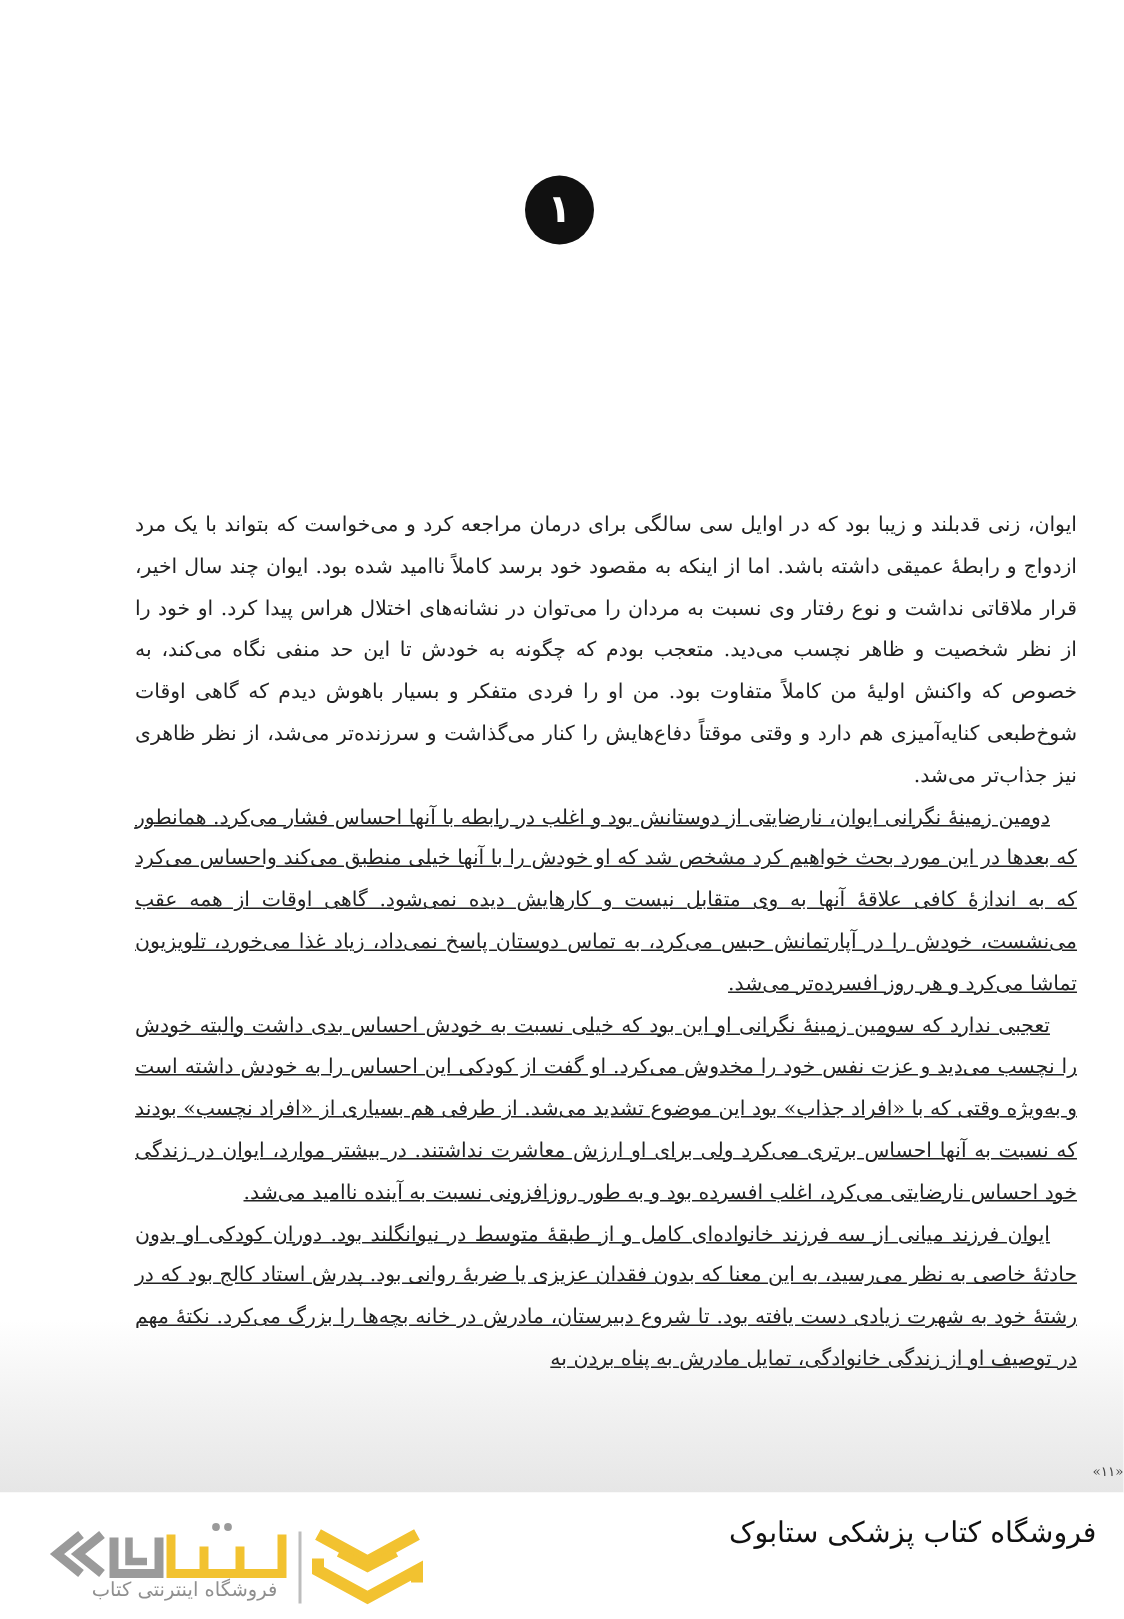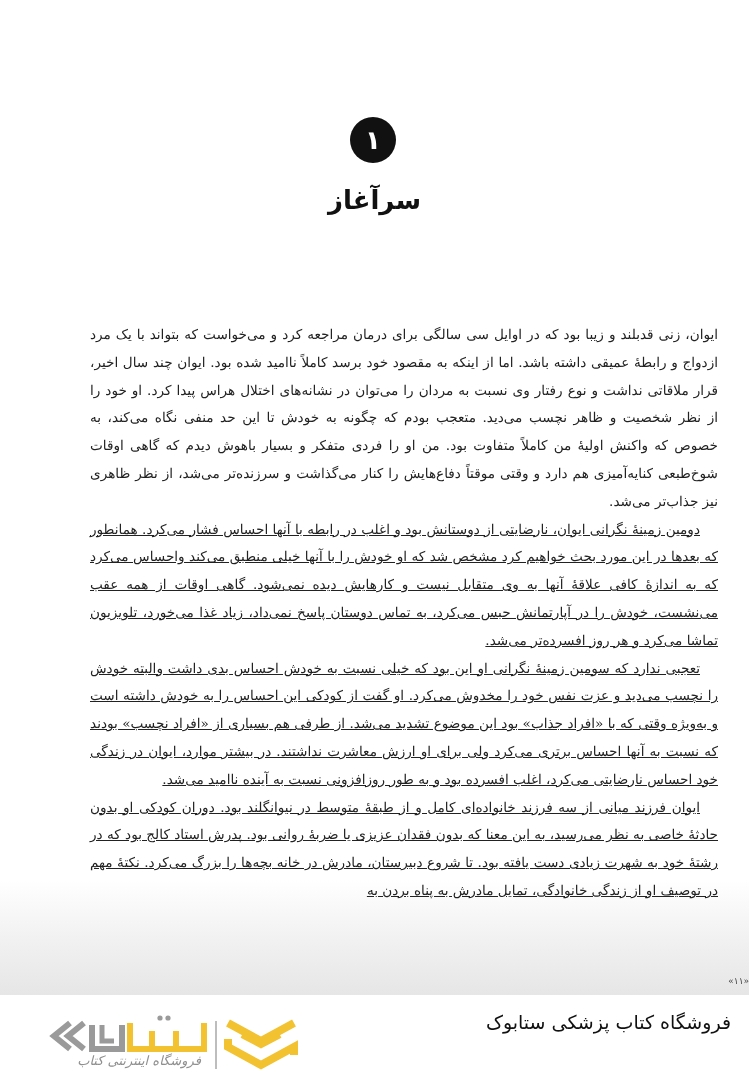--- a/index.html
+++ b/index.html
@@ -18,35 +18,35 @@
       border-radius: 50%; background: #111; color: #fff;
       display: flex; align-items: center; justify-content: center;
       font-family: "DejaVu Sans", sans-serif; font-weight: bold; font-size: 26px;
     }
     .chapter-title {
       position: absolute; left: 0; width: 749px; top: 185px; text-align: center;
       font-family: "DejaVu Sans", sans-serif; font-weight: bold; font-size: 26px;
       direction: rtl; color: #111;
     }
     .body-text {
-      position: absolute; left: 90px; width: 628px; top: 321px;
+      position: absolute; left: 90px; width: 628px; top: 337px;
       direction: rtl; text-align: justify;
       font-size: 13.6px; line-height: 27.8px; color: #222;
     }
     .body-text p { margin: 0; text-indent: 0; }
     .body-text p.indent { text-indent: 18px; text-decoration: underline; }
     .page-number {
       position: absolute; left: 0; width: 749px; top: 976px; text-align: right;
       font-family: "DejaVu Serif", serif; font-size: 9px; color: #444; direction: rtl;
     }
     .footer {
       position: absolute; left: 0; top: 995px; width: 749px; height: 84px; background: #fff;
     }
     .brand-logo {
-      position: absolute; left: 48px; top: 20px; width: 250px; height: 60px; font-style: italic;
+      position: absolute; left: 32px; top: 20px; width: 250px; height: 60px;
     }
     .logo-wordmark {
       position: absolute; left: 0; top: 0; width: 160px; height: 42px;
     }
     .logo-tagline {
       position: absolute; left: 16px; top: 38px; width: 150px; text-align: center;
       font-family: "DejaVu Sans", sans-serif; font-size: 13px; color: #8f8f8f; direction: rtl;
     }
     .logo-divider {
       position: absolute; left: 167px; top: 6px; width: 2px; height: 48px; background: #bdbdbd;
@@ -62,21 +62,20 @@
     }
     .store-url .hl { color: #f2c230; }
   </style>
 </head>
 <body>
 
 <div class="page">
   <div class="chapter-badge">
     <span>۱</span>
   </div>
-  <div class="chapter-title">سرآغاز</div>
 
   <div class="body-text">
     <p>ایوان، زنی قدبلند و زیبا بود که در اوایل سی سالگی برای درمان مراجعه کرد و می‌خواست که بتواند با یک مرد ازدواج و رابطهٔ عمیقی داشته باشد. اما از اینکه به مقصود خود برسد کاملاً ناامید شده بود. ایوان چند سال اخیر، قرار ملاقاتی نداشت و نوع رفتار وی نسبت به مردان را می‌توان در نشانه‌های اختلال هراس پیدا کرد. او خود را از نظر شخصیت و ظاهر نچسب می‌دید. متعجب بودم که چگونه به خودش تا این حد منفی نگاه می‌کند، به خصوص که واکنش اولیهٔ من کاملاً متفاوت بود. من او را فردی متفکر و بسیار باهوش دیدم که گاهی اوقات شوخ‌طبعی کنایه‌آمیزی هم دارد و وقتی موقتاً دفاع‌هایش را کنار می‌گذاشت و سرزنده‌تر می‌شد، از نظر ظاهری نیز جذاب‌تر می‌شد.</p>
     <p class="indent">دومین زمینهٔ نگرانی ایوان، نارضایتی از دوستانش بود و اغلب در رابطه با آنها احساس فشار می‌کرد. همانطور که بعدها در این مورد بحث خواهیم کرد مشخص شد که او خودش را با آنها خیلی منطبق می‌کند واحساس می‌کرد که به اندازهٔ کافی علاقهٔ آنها به وی متقابل نیست و کارهایش دیده نمی‌شود.  گاهی اوقات از همه عقب می‌نشست، خودش را در آپارتمانش حبس می‌کرد، به تماس دوستان پاسخ نمی‌داد، زیاد غذا می‌خورد، تلویزیون تماشا می‌کرد و هر روز افسرده‌تر می‌شد.</p>
     <p class="indent">تعجبی ندارد که سومین زمینهٔ نگرانی او این بود که خیلی نسبت به خودش احساس بدی داشت والبته خودش را نچسب می‌دید و عزت نفس خود را مخدوش می‌کرد. او گفت از کودکی این احساس را به خودش داشته است و  به‌ویژه وقتی که با «افراد جذاب» بود این موضوع تشدید می‌شد. از طرفی هم بسیاری از «افراد نچسب» بودند که نسبت به آنها احساس برتری می‌کرد ولی برای او ارزش معاشرت نداشتند. در بیشتر موارد، ایوان در زندگی خود احساس نارضایتی می‌کرد، اغلب افسرده بود و به طور روزافزونی نسبت به آینده ناامید می‌شد.</p>
     <p class="indent">ایوان فرزند میانی از سه فرزند خانواده‌ای کامل و از طبقهٔ متوسط در نیوانگلند بود. دوران کودکی او بدون حادثهٔ خاصی به نظر می‌رسید، به این معنا که بدون فقدان عزیزی یا ضربهٔ روانی بود. پدرش استاد کالج بود که در رشتهٔ خود به شهرت زیادی دست یافته بود. تا شروع دبیرستان، مادرش در خانه بچه‌ها را بزرگ می‌کرد. نکتهٔ مهم در توصیف او از زندگی خانوادگی، تمایل مادرش به پناه بردن به</p>
   </div>
 
   <div class="page-number">«۱۱»</div>
 </div>

